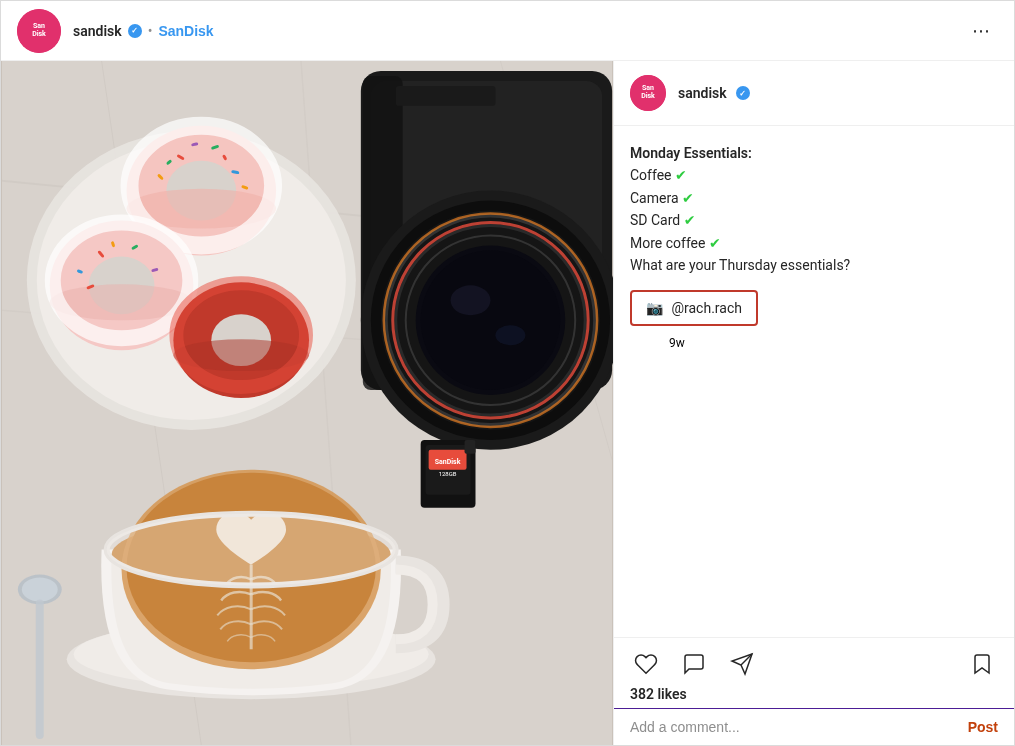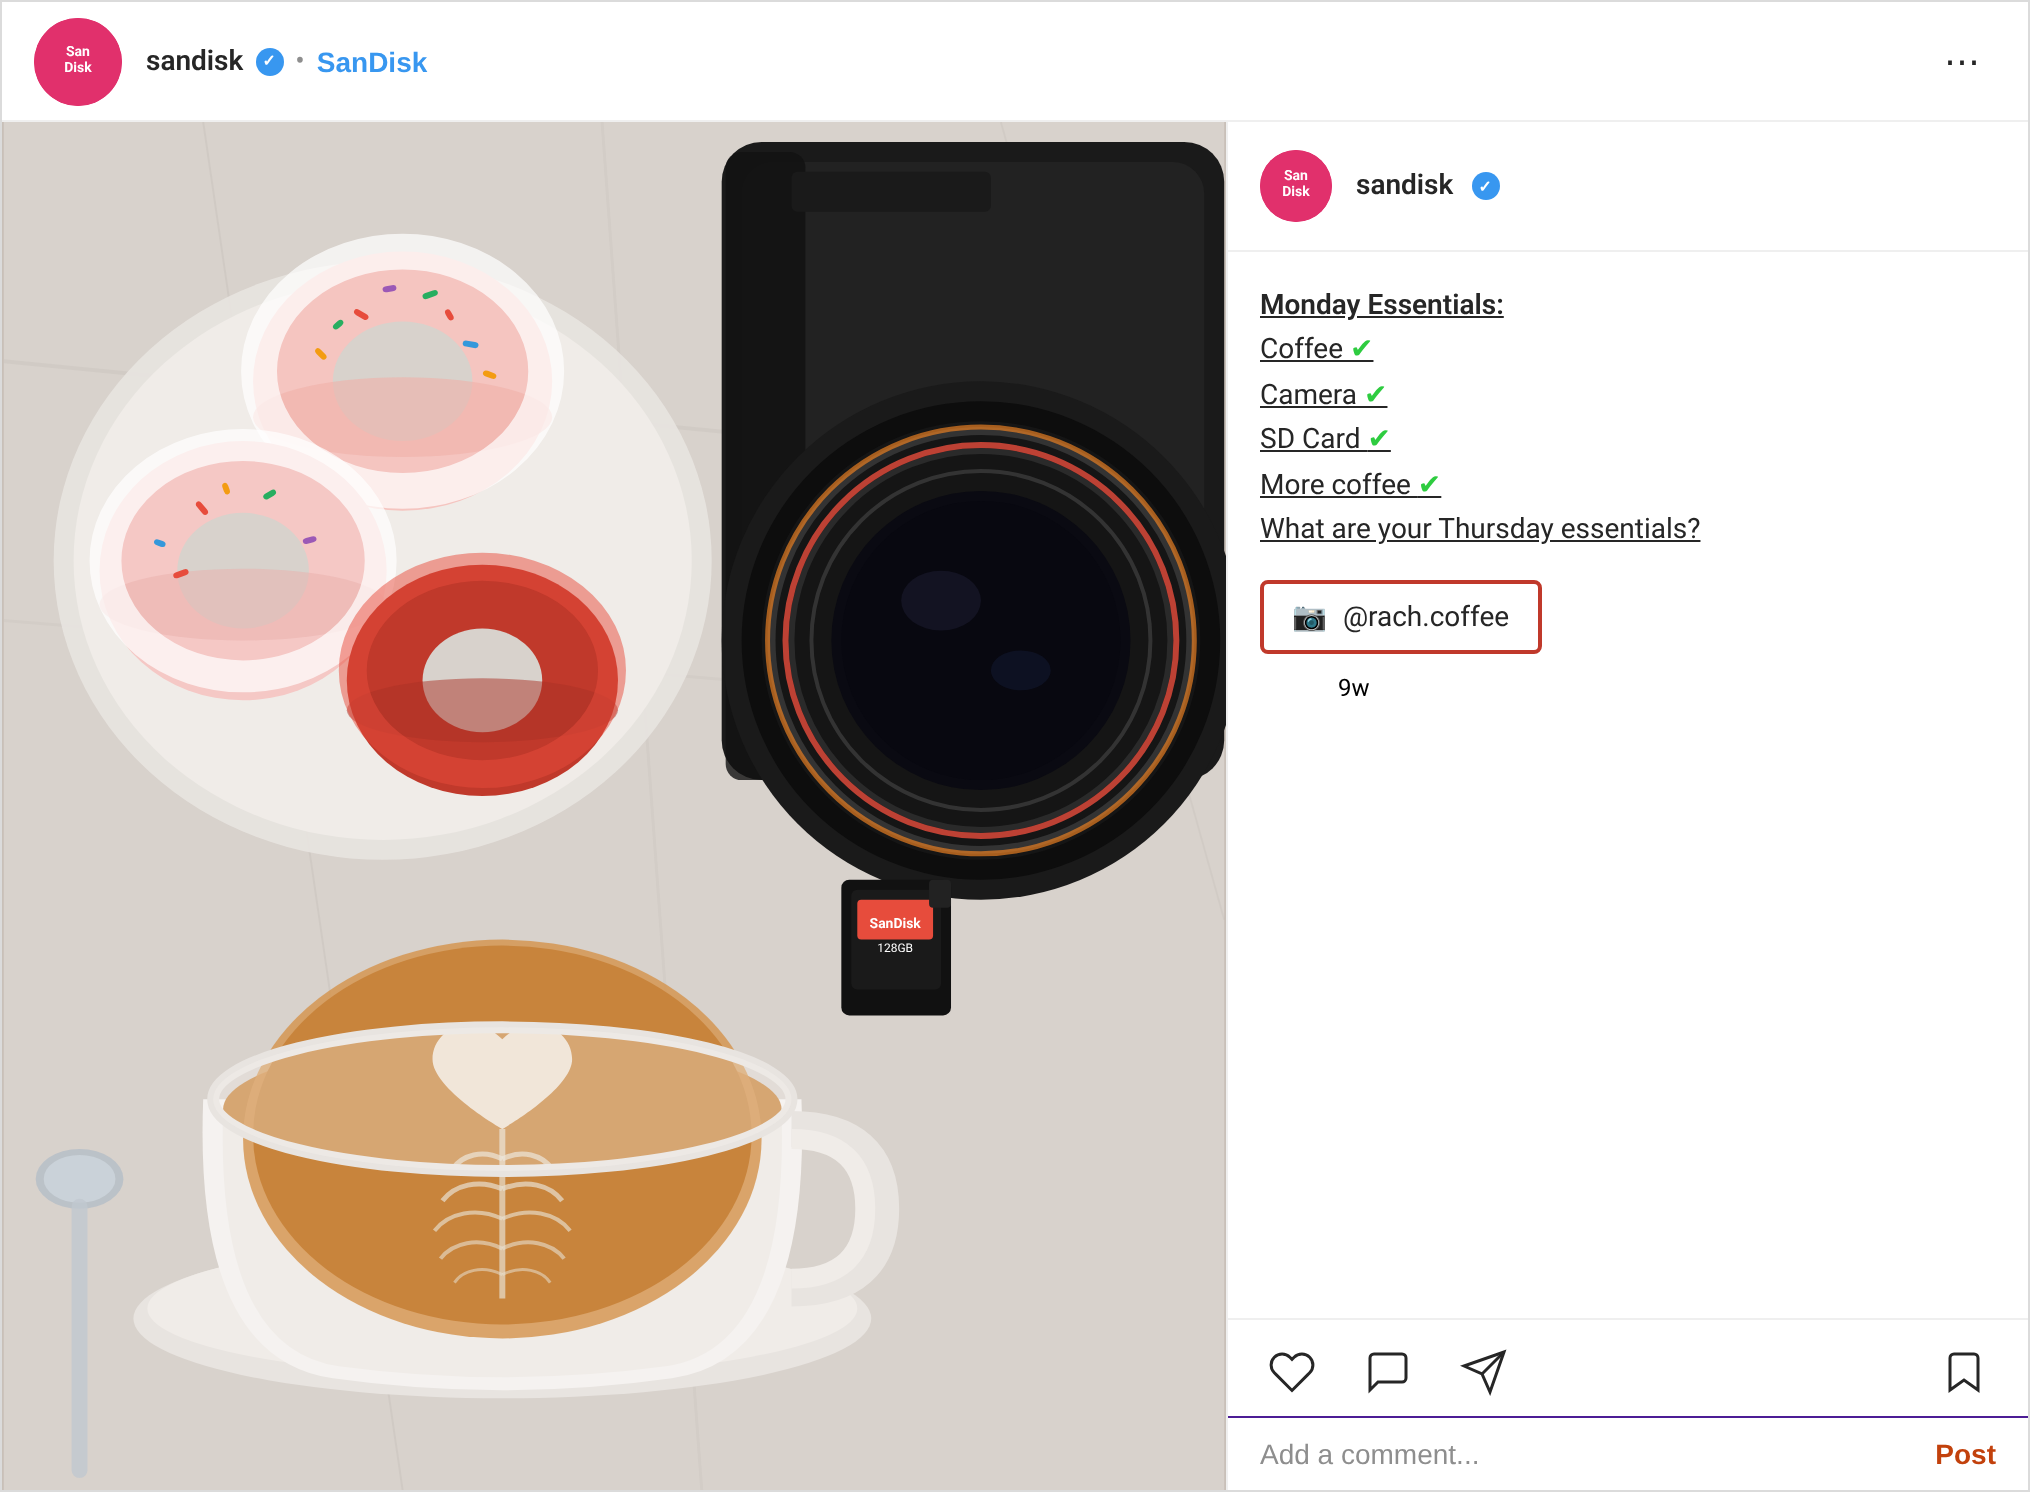--- a/index.html
+++ b/index.html
@@ -162,21 +162,20 @@
       display: inline-flex;
       align-items: center;
       margin-left: 4px;
       vertical-align: middle;
     }
     .caption-text {
       font-size: 14px;
       color: #262626;
       line-height: 1.6;
       margin-top: 2px;
-      text-decoration: underline;
     }
     .checkmark {
       color: #2ecc40;
       font-size: 14px;
     }
     .photo-credit-box {
       border: 2px solid #c0392b;
       border-radius: 4px;
       padding: 8px 14px;
       display: inline-flex;
@@ -431,21 +430,21 @@
           <span>Coffee <span class="checkmark">✔</span></span><br>
           <span>Camera <span class="checkmark">✔</span></span><br>
           <span>SD Card <span class="checkmark">✔</span></span><br>
           <span>More coffee <span class="checkmark">✔</span></span><br>
           <span>What are your Thursday essentials?</span>
         </div>
 
         
         <div class="photo-credit-box">
           <span style="font-size:14px;">📷</span>
-          <span class="photo-credit-text">@rach.coffee</span>
+          <span class="photo-credit-text">@rach.rach</span>
         </div>
 
         
         <div class="timestamp">9w</div>
       </div>
 
       <div class="post-actions">
         <div class="action-icons">
           <button class="action-icon-btn">
             <svg class="action-svg" viewBox="0 0 24 24" fill="none" stroke="#262626" stroke-width="1.5">
@@ -462,20 +461,21 @@
               <line x1="22" y1="2" x2="11" y2="13"></line>
               <polygon points="22 2 15 22 11 13 2 9 22 2"></polygon>
             </svg>
           </button>
           <button class="action-icon-btn bookmark-btn">
             <svg class="action-svg" viewBox="0 0 24 24" fill="none" stroke="#262626" stroke-width="1.5">
               <path d="M19 21l-7-5-7 5V5a2 2 0 0 1 2-2h10a2 2 0 0 1 2 2z"></path>
             </svg>
           </button>
         </div>
+        <div class="likes-count">382 likes</div>
       </div>
 
       <div class="comment-area">
         <input class="comment-input" type="text" placeholder="Add a comment..." style="">
         <button class="post-comment-btn">Post</button>
       </div>
     </div>
   </div>
 </div>
 

